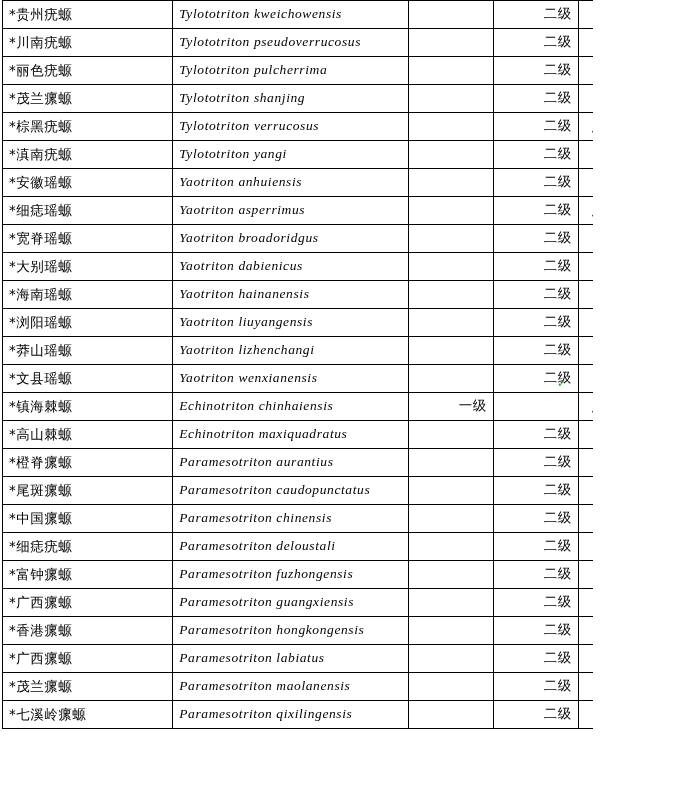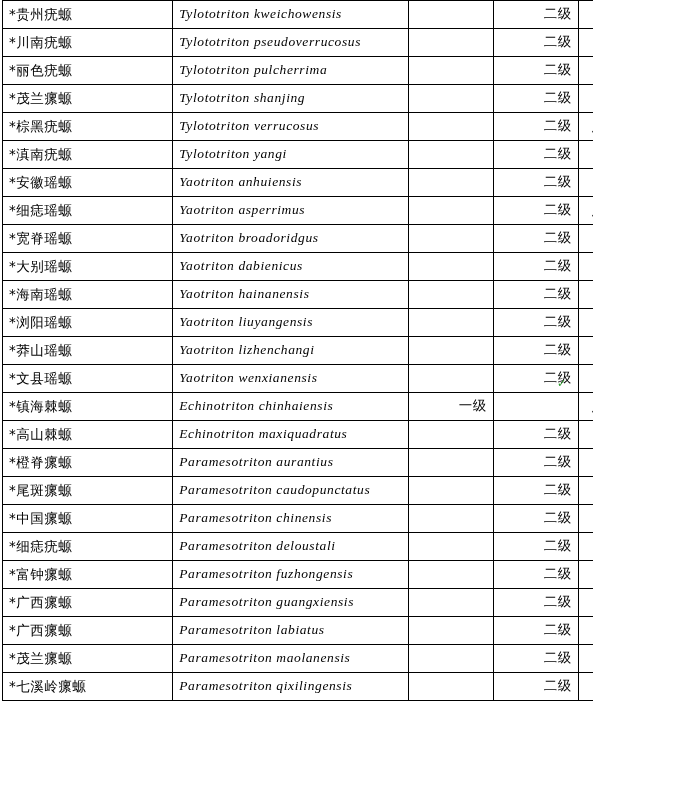--- a/index.html
+++ b/index.html
@@ -235,20 +235,27 @@
           <td class="cell-note"></td>
         </tr>
         <tr>
           <td class="cell-cn">*广西瘰螈</td>
           <td class="cell-sci">Paramesotriton guangxiensis</td>
           <td class="cell-level"></td>
           <td class="cell-level">二级</td>
           <td class="cell-note"></td>
         </tr>
         <tr>
+          <td class="cell-cn">*香港瘰螈</td>
+          <td class="cell-sci">Paramesotriton hongkongensis</td>
+          <td class="cell-level"></td>
+          <td class="cell-level">二级</td>
+          <td class="cell-note"></td>
+        </tr>
+        <tr>
           <td class="cell-cn">*广西瘰螈</td>
           <td class="cell-sci">Paramesotriton labiatus</td>
           <td class="cell-level"></td>
           <td class="cell-level">二级</td>
           <td class="cell-note"></td>
         </tr>
         <tr>
           <td class="cell-cn">*茂兰瘰螈</td>
           <td class="cell-sci">Paramesotriton maolanensis</td>
           <td class="cell-level"></td>

